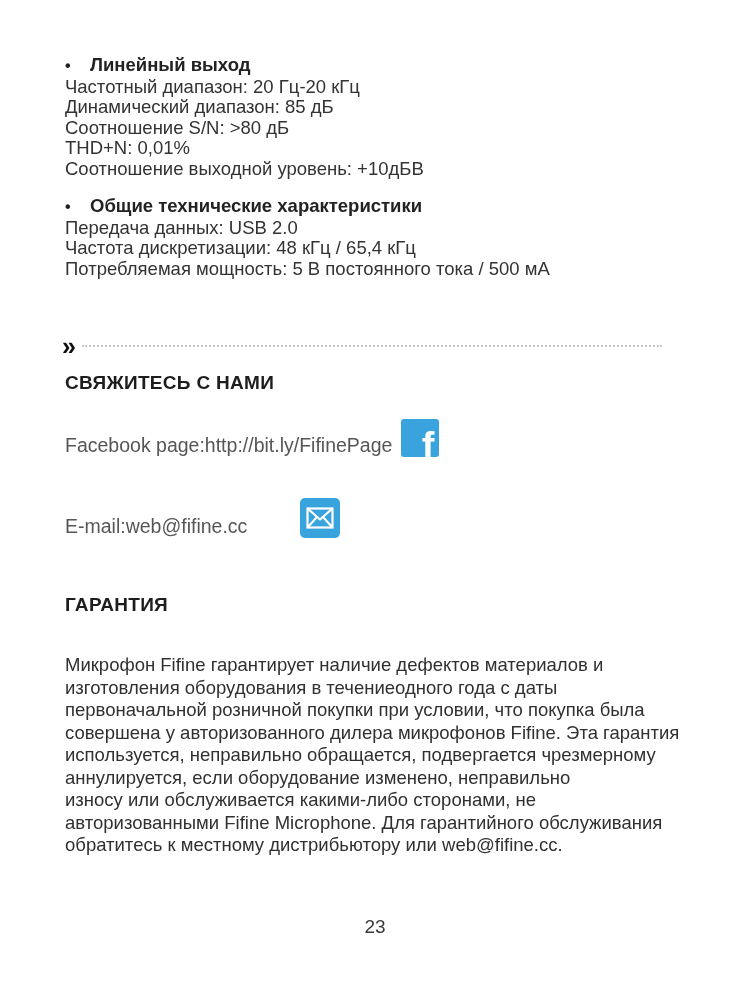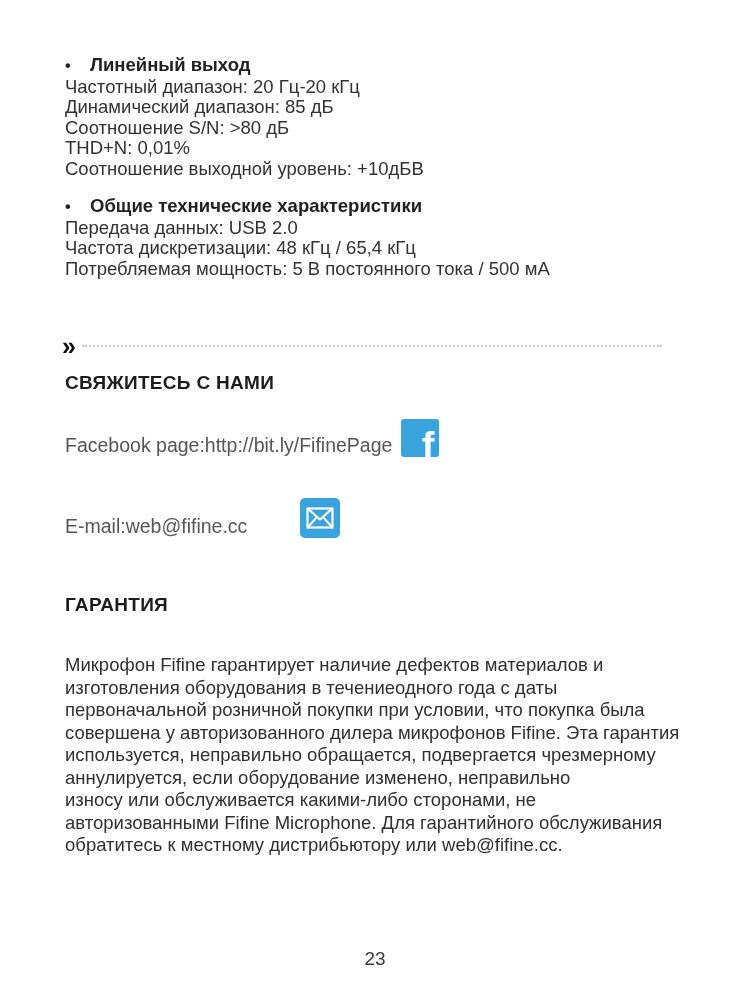--- a/index.html
+++ b/index.html
@@ -121,15 +121,15 @@
     <div class="pline">изготовления оборудования в течениеодного года с даты</div>
     <div class="pline">первоначальной розничной покупки при условии, что покупка была</div>
     <div class="pline">совершена у авторизованного дилера микрофонов Fifine. Эта гарантия</div>
     <div class="pline">используется, неправильно обращается, подвергается чрезмерному</div>
     <div class="pline">аннулируется, если оборудование изменено, неправильно</div>
     <div class="pline">износу или обслуживается какими-либо сторонами, не</div>
     <div class="pline">авторизованными Fifine Microphone. Для гарантийного обслуживания</div>
     <div class="pline">обратитесь к местному дистрибьютору или web@fifine.cc.</div>
   </div>
 
-  <div class="footer-page-number" style="top:948px;">23</div>
+  <div class="footer-page-number" style="top:916px;">23</div>
 
 </div>
 
 </body></html>

